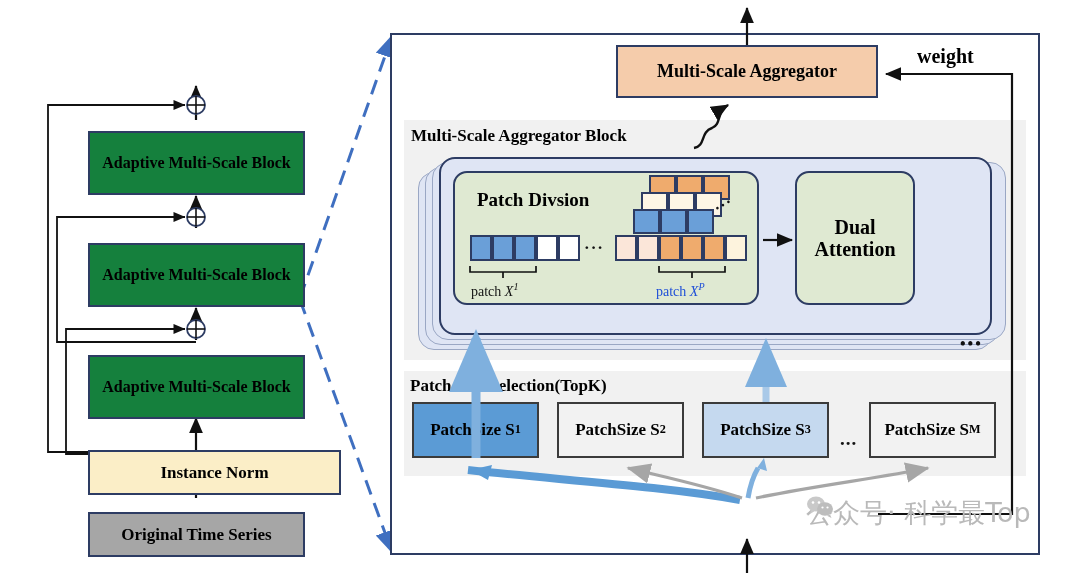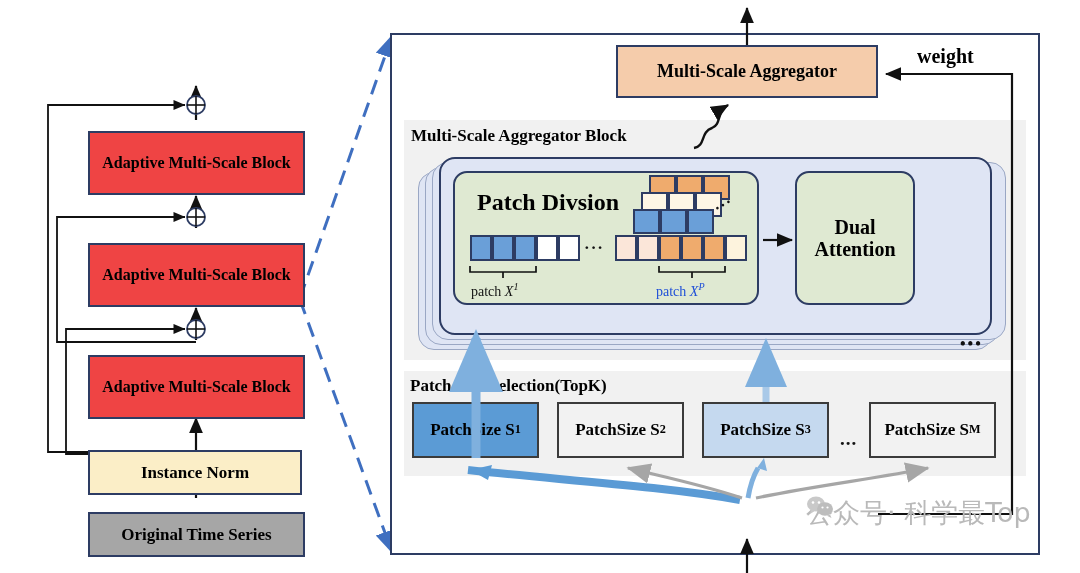--- a/index.html
+++ b/index.html
@@ -6,21 +6,21 @@
   body{width:1080px;height:573px;position:relative;overflow:hidden;
        font-family:"Liberation Serif",serif;}
   #stage{position:absolute;left:0;top:0;width:1080px;height:573px;}
   .abs{position:absolute;box-sizing:border-box;}
   .box{display:flex;align-items:center;justify-content:center;text-align:center;
        font-weight:bold;color:#000;line-height:1.12;}
   .nb{border:2.5px solid #2d3c63;}
 
   
   .lbl-predictor{background:#d5e2bf;}
-  .lbl-amsb{background:#ef4444;}
+  .lbl-amsb{background:#15803d;}
   .lbl-inorm{background:#fbeec7;}
   .lbl-ots{background:#a6a6a6;}
 
   
   .outer-panel{border:2.5px solid #2d3c63;background:#fff;}
   .agg{background:#f5ccab;}
   .router{background:#fae3a2;}
   .graytray{background:#f1f1f1;}
   .card-stack{background:#dfe5f4;border:1.6px solid #9aa7c4;border-radius:16px;}
   .card-main{background:#dfe5f4;border:2px solid #2d3c63;border-radius:16px;}
@@ -95,21 +95,21 @@
   </div>
 
   <div class="abs box nb lbl-amsb" style="left:88px;top:243px;width:217px;height:64px;font-size:16px;">
     <span>Adaptive Multi-Scale Block</span>
   </div>
 
   <div class="abs box nb lbl-amsb" style="left:88px;top:355px;width:217px;height:64px;font-size:16px;">
     <span>Adaptive Multi-Scale Block</span>
   </div>
 
-  <div class="abs box nb lbl-inorm" style="left:88px;top:450px;width:214px;height:45px;font-size:17px;">
+  <div class="abs box nb lbl-inorm" style="left:88px;top:450px;width:253px;height:45px;font-size:17px;">
     <span>Instance Norm</span>
   </div>
 
   <div class="abs box nb lbl-ots" style="left:88px;top:512px;width:217px;height:45px;font-size:17px;">
     <span>Original Time Series</span>
   </div>
 
   <div class="abs outer-panel" style="left:390px;top:33px;width:650px;height:522px;"></div>
 
   <div class="abs graytray" style="left:404px;top:120px;width:622px;height:240px;"></div>
@@ -118,21 +118,21 @@
 
   <div class="abs card-stack" style="left:418px;top:172px;width:574px;height:178px;"></div>
   <div class="abs card-stack" style="left:425px;top:167px;width:574px;height:178px;"></div>
   <div class="abs card-stack" style="left:432px;top:162px;width:574px;height:178px;"></div>
   <div class="abs card-main" style="left:439px;top:157px;width:553px;height:178px;"></div>
 
   <div class="abs" style="left:960px;top:335px;font-size:16px;color:#111;font-weight:bold;letter-spacing:2px;">•••</div>
 
   <div class="abs inner-green" style="left:453px;top:171px;width:306px;height:134px;"></div>
 
-  <div class="abs" style="left:477px;top:189px;font-size:24px;font-weight:bold;color:#000;text-align:right;">Patch Divsion</div>
+  <div class="abs" style="left:477px;top:189px;font-size:19px;font-weight:bold;color:#000;text-align:right;">Patch Divsion</div>
 
   <div class="abs" style="left:649px;top:175px;width:82px;height:28px;">
     <div class="cell" style="position:absolute;left:0;top:0;width:27px;height:25px;background:#efab6d;"></div>
     <div class="cell" style="position:absolute;left:27px;top:0;width:27px;height:25px;background:#efab6d;"></div>
     <div class="cell" style="position:absolute;left:54px;top:0;width:27px;height:25px;background:#efab6d;"></div>
   </div>
   <div class="abs" style="left:641px;top:192px;width:82px;height:28px;">
     <div class="cell" style="position:absolute;left:0;top:0;width:27px;height:25px;background:#fdf6e6;"></div>
     <div class="cell" style="position:absolute;left:27px;top:0;width:27px;height:25px;background:#fdf6e6;"></div>
     <div class="cell" style="position:absolute;left:54px;top:0;width:27px;height:25px;background:#fdf6e6;"></div>

